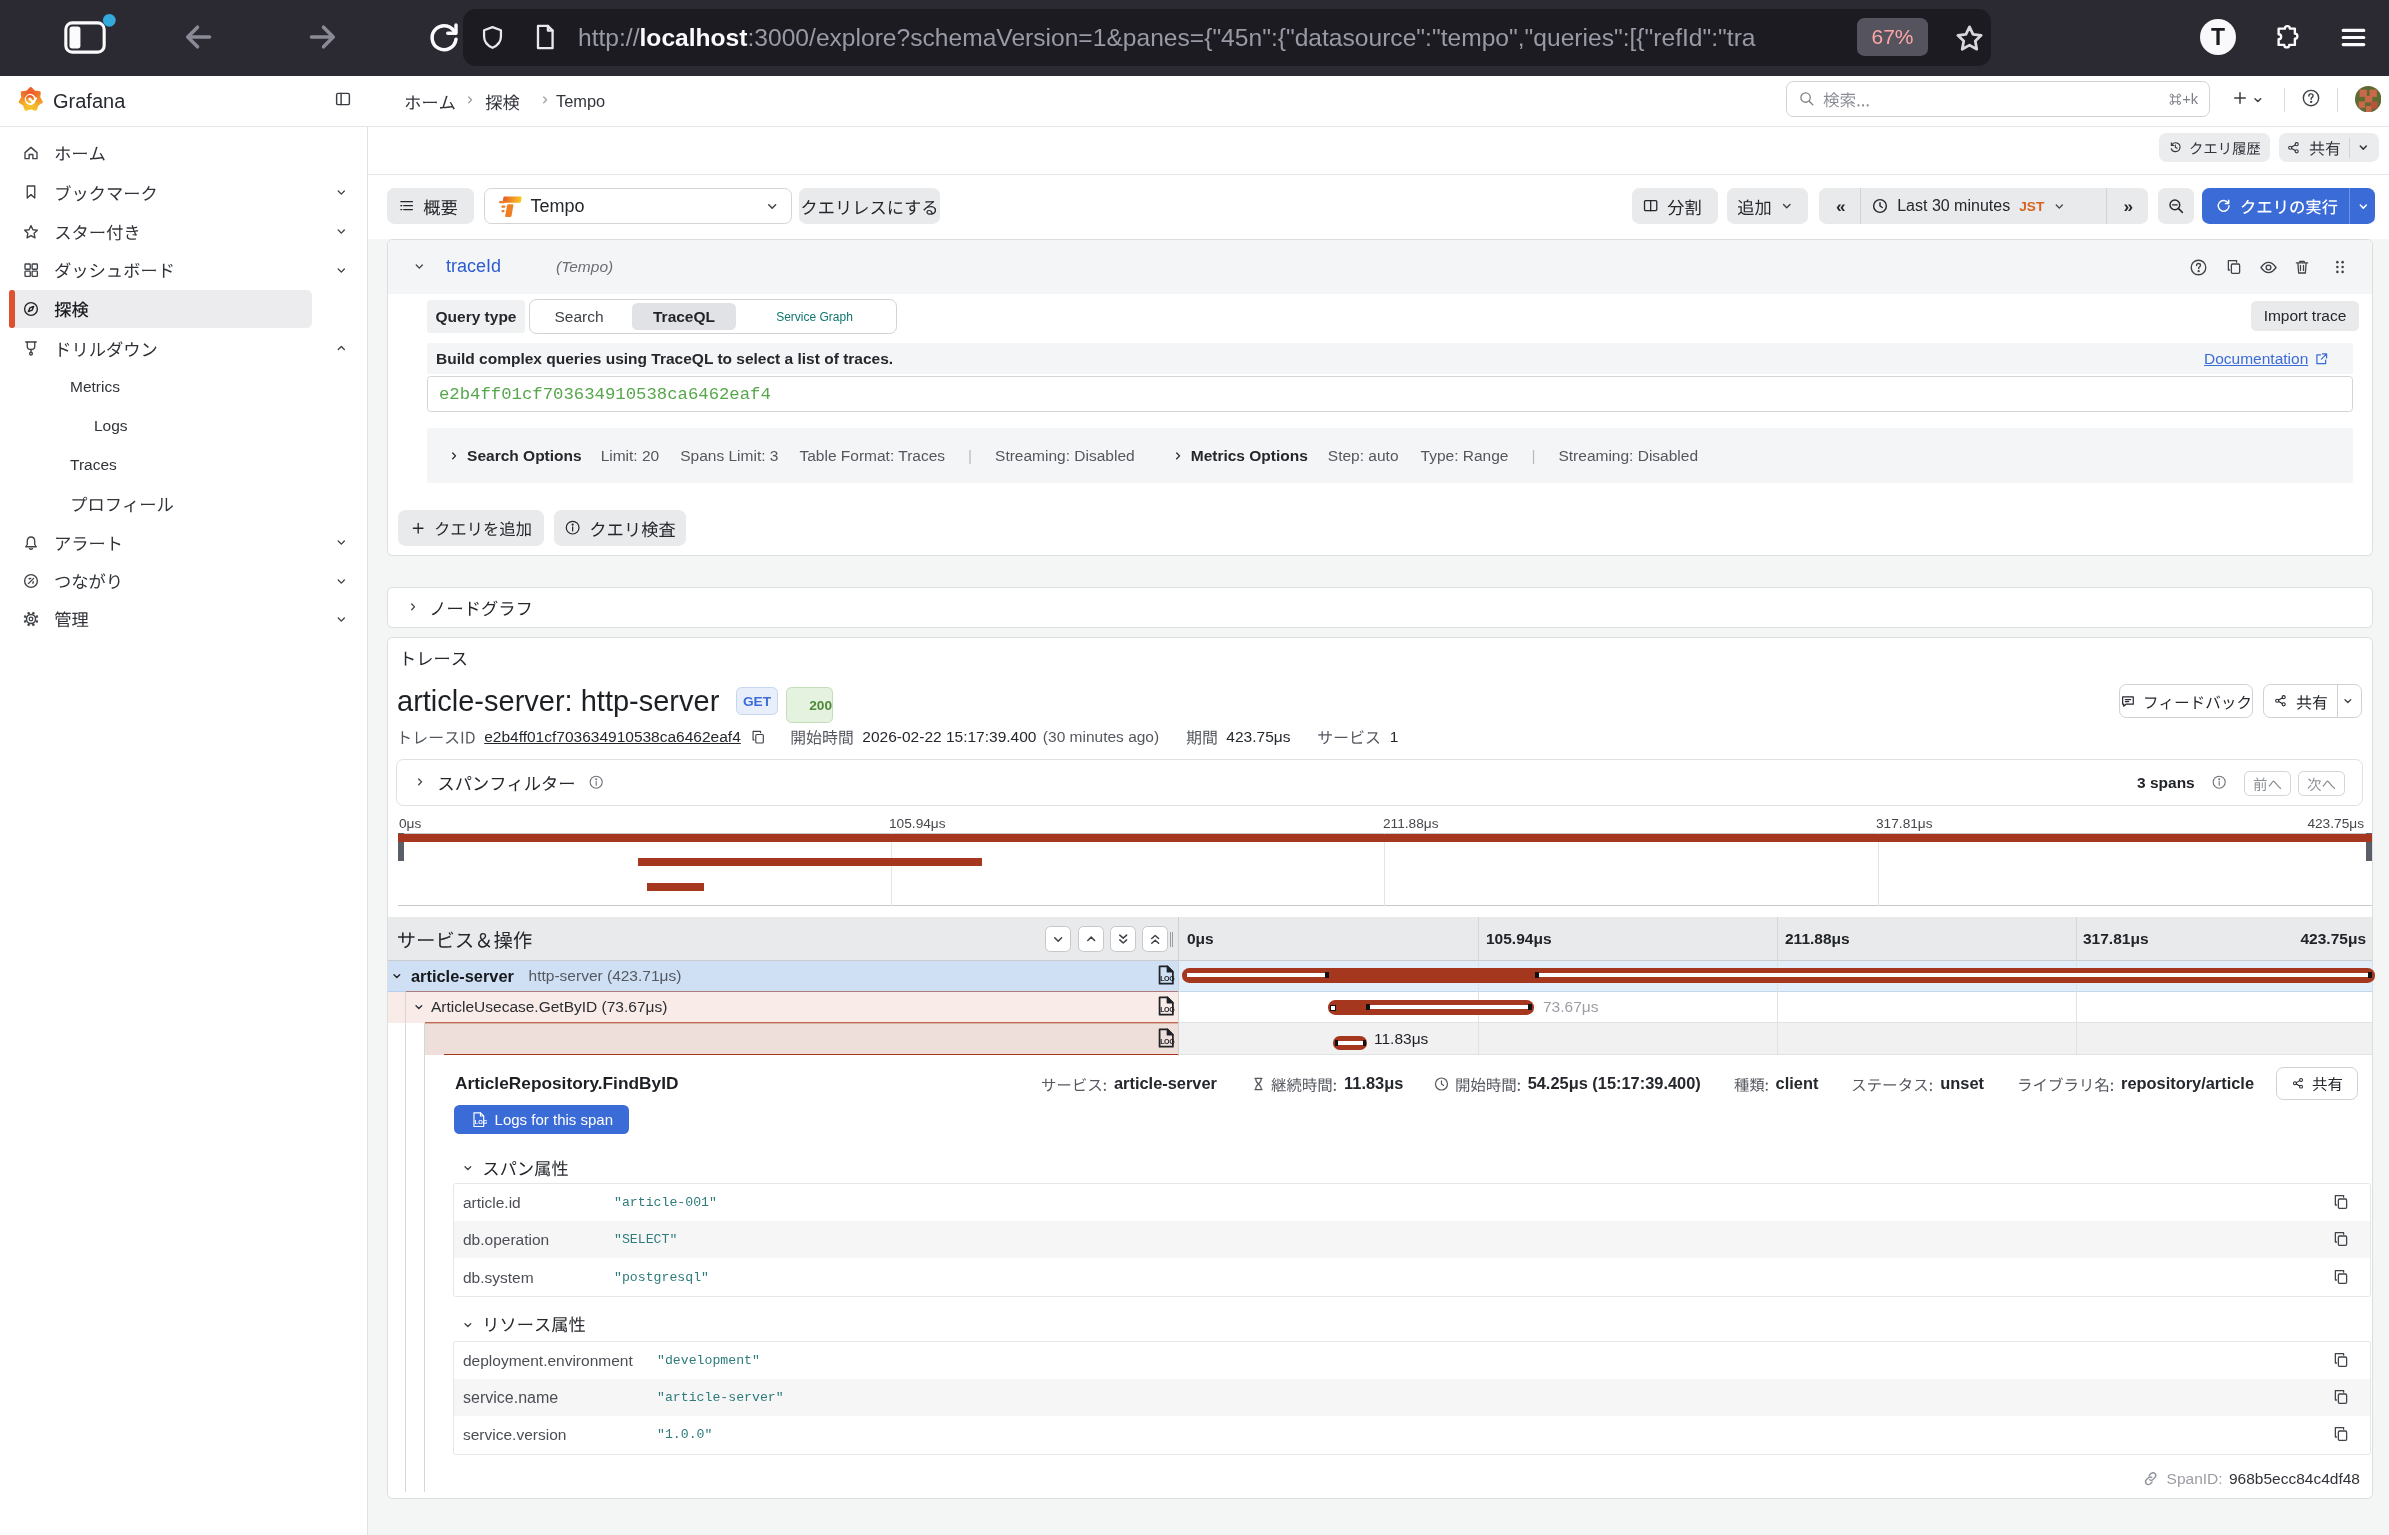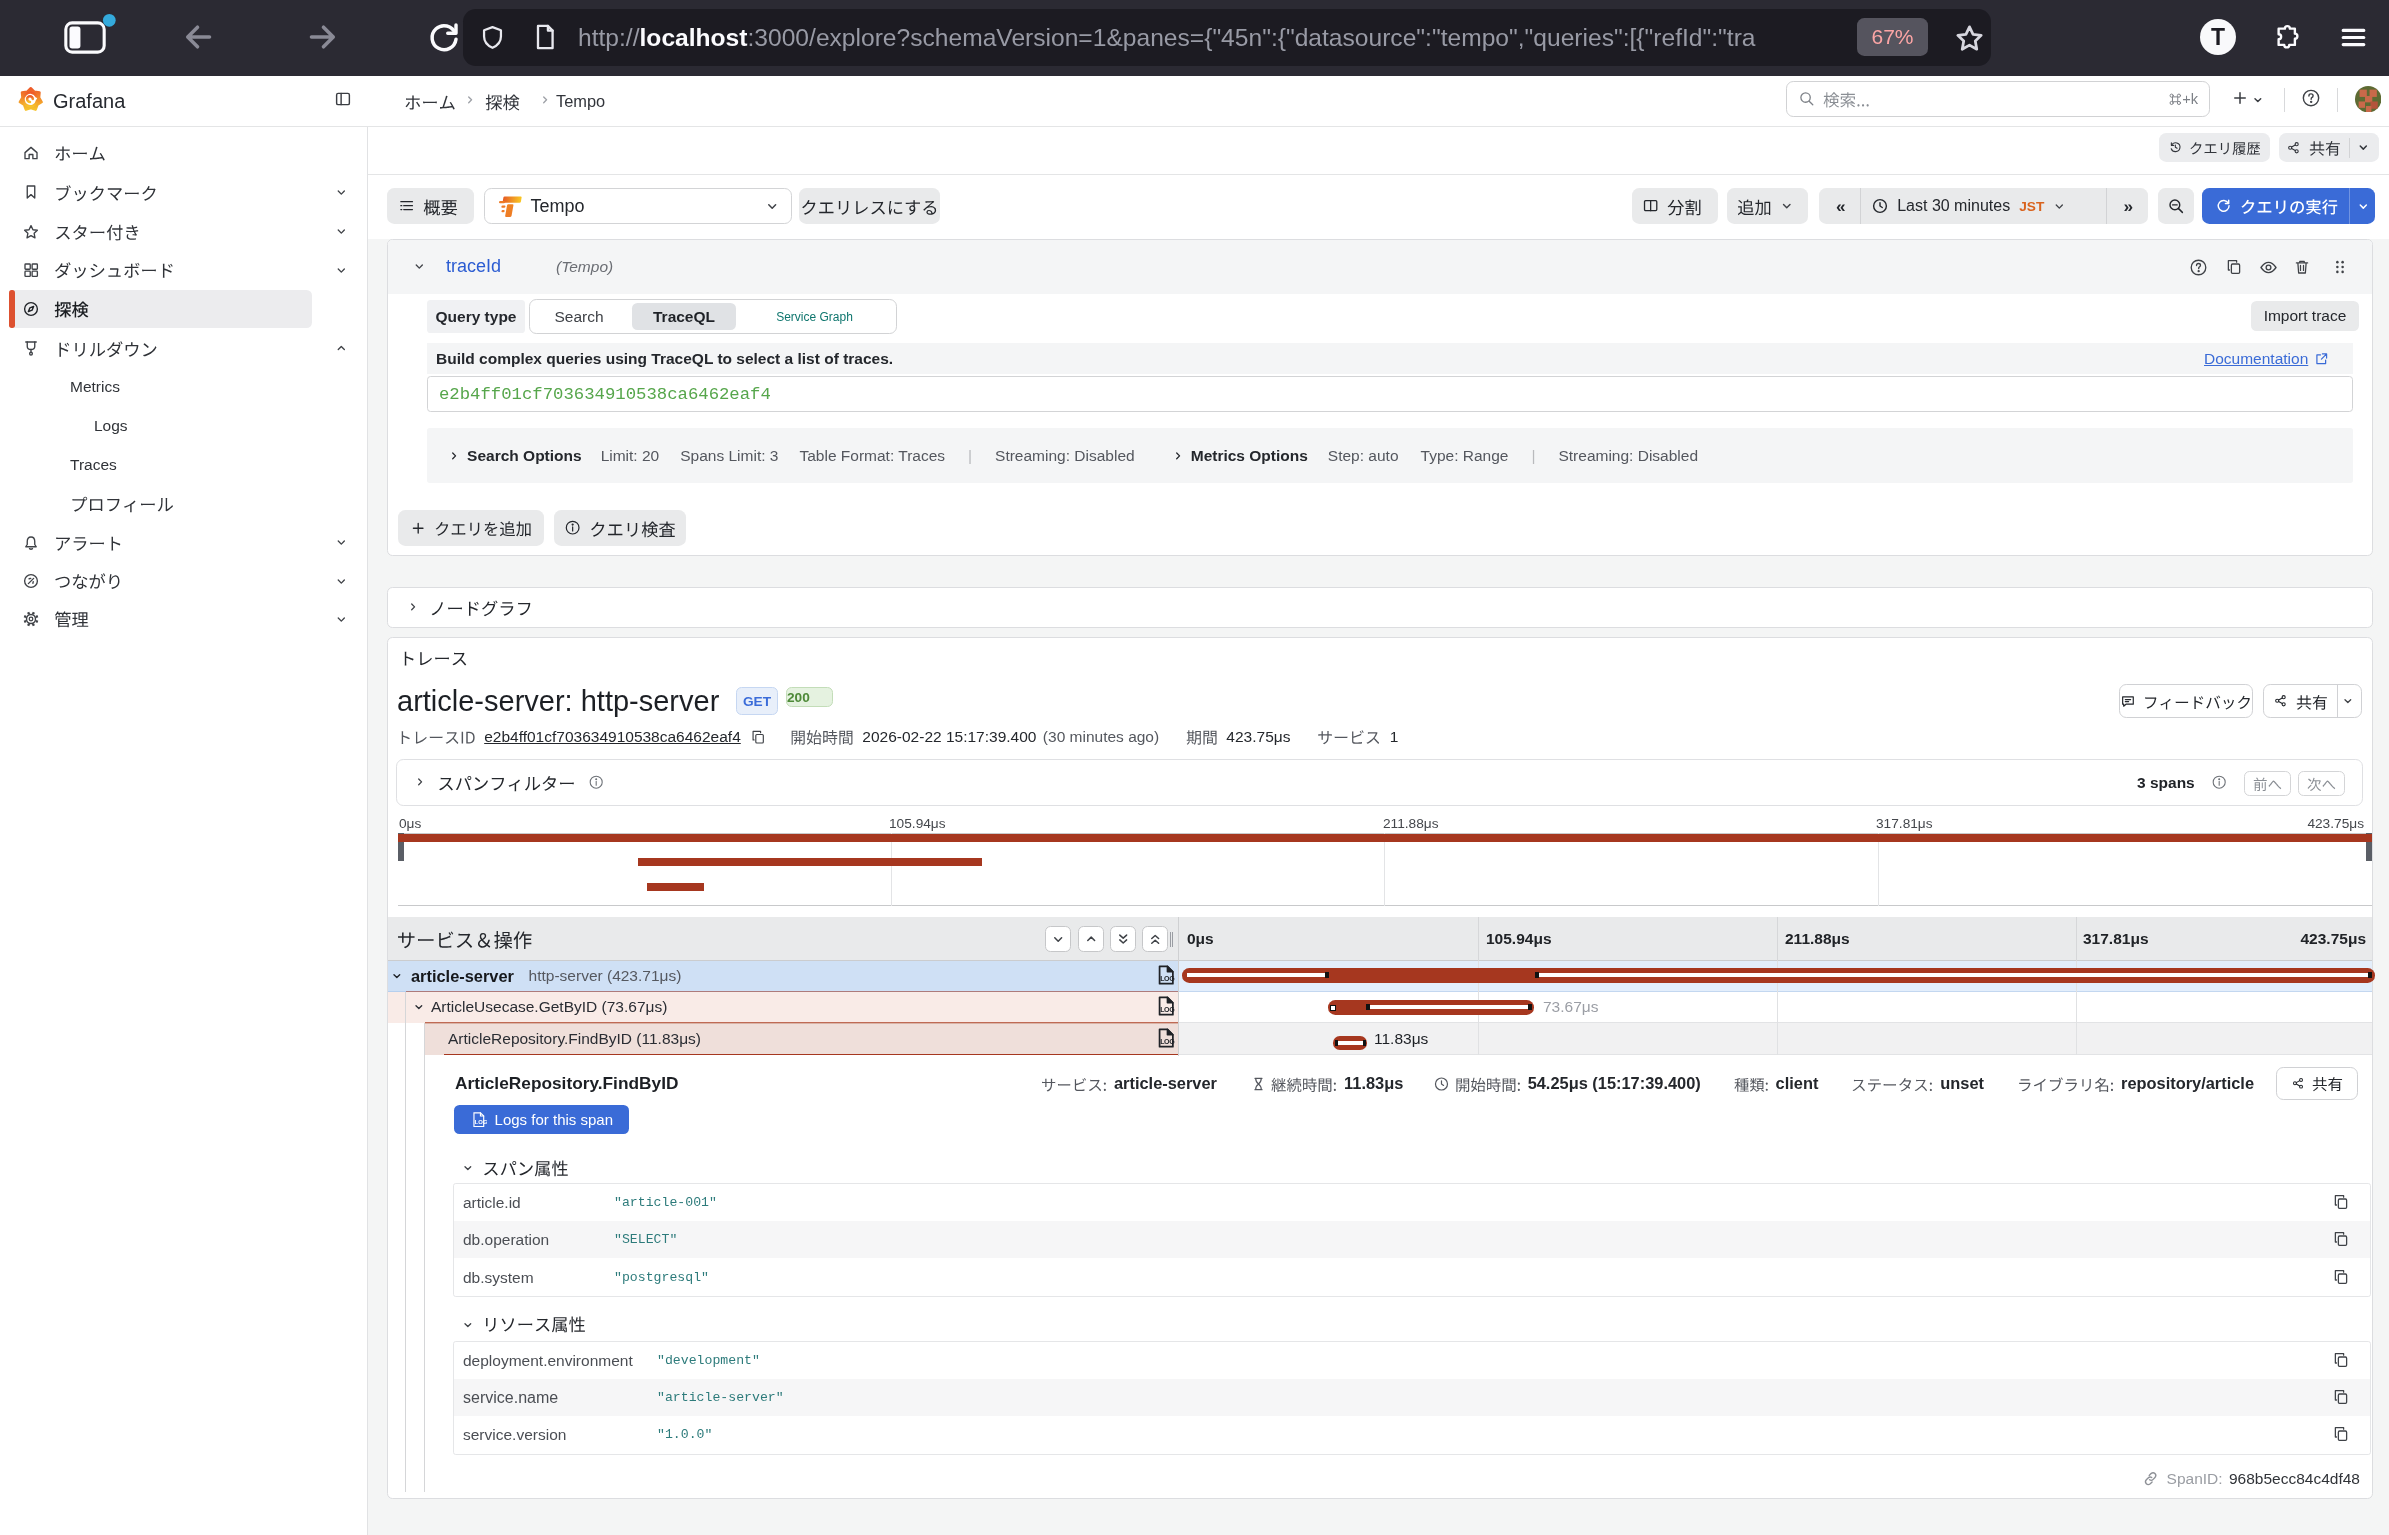--- a/index.html
+++ b/index.html
@@ -601,21 +601,21 @@
       <svg width="69" height="25" viewBox="0 -22.0 76.0 27.5" style="display:block">
         <path d="M6.4 -1.7Q6.4 -1.9 6.4 -2.7Q6.4 -3.5 6.4 -4.7Q6.4 -5.8 6.4 -7Q6.4 -8.2 6.4 -9.4Q6.4 -10.6 6.4 -11.4Q6.4 -12.3 6.4 -12.7Q6.4 -13.1 6.4 -13.7Q6.3 -14.3 6.3 -14.7H8.1Q8.1 -14.3 8 -13.7Q8 -13.2 8 -12.7Q8 -12 8 -11Q8 -9.9 8 -8.7Q8 -7.6 8 -6.4Q8 -5.3 8 -4.3Q8 -3.3 8 -2.6Q8 -1.9 8 -1.7Q8 -1.4 8 -1Q8 -0.6 8.1 -0.2Q8.1 0.3 8.1 0.6H6.3Q6.3 0.1 6.4 -0.5Q6.4 -1.1 6.4 -1.7ZM7.7 -9.7Q8.6 -9.5 9.7 -9.1Q10.9 -8.7 12 -8.2Q13.2 -7.8 14.3 -7.3Q15.3 -6.9 16.1 -6.5L15.4 -4.9Q14.6 -5.3 13.6 -5.8Q12.6 -6.2 11.5 -6.7Q10.4 -7.1 9.4 -7.4Q8.4 -7.8 7.7 -8Z M23.2 -0.6Q23.3 -0.8 23.4 -1Q23.4 -1.3 23.4 -1.5Q23.4 -1.8 23.4 -2.6Q23.4 -3.4 23.4 -4.5Q23.4 -5.5 23.4 -6.7Q23.4 -7.9 23.4 -9.1Q23.4 -10.2 23.4 -11.1Q23.4 -12 23.4 -12.4Q23.4 -12.7 23.4 -13Q23.3 -13.3 23.3 -13.6Q23.3 -14 23.2 -14.1H25.1Q25.1 -13.8 25 -13.3Q25 -12.8 25 -12.4Q25 -12 25 -11.3Q25 -10.6 25 -9.7Q25 -8.7 25 -7.7Q25 -6.7 25 -5.7Q25 -4.7 25 -3.9Q25 -3 25 -2.4Q25 -1.8 25 -1.6Q26.3 -2 27.8 -2.6Q29.3 -3.2 30.7 -4.1Q32.1 -4.9 33.3 -5.9Q34.5 -7 35.4 -8.1L36.2 -6.8Q34.4 -4.5 31.5 -2.8Q28.7 -1 25.1 0Q25 0 24.8 0.1Q24.5 0.2 24.3 0.3Z M39.9 -8.2Q40.2 -8.2 40.6 -8.2Q41.1 -8.2 41.6 -8.1Q42.1 -8.1 42.6 -8.1Q42.9 -8.1 43.5 -8.1Q44.2 -8.1 45 -8.1Q45.9 -8.1 46.8 -8.1Q47.8 -8.1 48.7 -8.1Q49.7 -8.1 50.6 -8.1Q51.4 -8.1 52.1 -8.1Q52.7 -8.1 53 -8.1Q53.7 -8.1 54.2 -8.2Q54.7 -8.2 55 -8.2V-6.4Q54.8 -6.4 54.2 -6.4Q53.6 -6.5 53 -6.5Q52.7 -6.5 52.1 -6.5Q51.4 -6.5 50.6 -6.5Q49.7 -6.5 48.8 -6.5Q47.8 -6.5 46.8 -6.5Q45.9 -6.5 45 -6.5Q44.2 -6.5 43.5 -6.5Q42.9 -6.5 42.6 -6.5Q41.8 -6.5 41.1 -6.4Q40.4 -6.4 39.9 -6.4Z M72.2 -12.7Q72.1 -12.6 72 -12.3Q71.8 -12.1 71.7 -11.9Q71.4 -10.9 70.8 -9.8Q70.2 -8.7 69.5 -7.6Q68.7 -6.5 67.9 -5.6Q66.9 -4.4 65.6 -3.3Q64.4 -2.2 63 -1.2Q61.6 -0.3 60.1 0.4L58.9 -0.9Q60.4 -1.5 61.9 -2.4Q63.3 -3.3 64.5 -4.3Q65.8 -5.4 66.7 -6.5Q67.4 -7.2 68 -8.2Q68.6 -9.1 69.1 -10Q69.6 -11 69.9 -11.8Q69.7 -11.8 69.2 -11.8Q68.6 -11.8 67.8 -11.8Q67 -11.8 66.2 -11.8Q65.3 -11.8 64.5 -11.8Q63.8 -11.8 63.2 -11.8Q62.6 -11.8 62.5 -11.8Q62.1 -11.8 61.7 -11.8Q61.3 -11.7 61 -11.7Q60.7 -11.7 60.6 -11.7V-13.4Q60.7 -13.4 61 -13.4Q61.4 -13.3 61.8 -13.3Q62.2 -13.3 62.5 -13.3Q62.7 -13.3 63.2 -13.3Q63.8 -13.3 64.5 -13.3Q65.3 -13.3 66.2 -13.3Q67 -13.3 67.8 -13.3Q68.5 -13.3 69.1 -13.3Q69.6 -13.3 69.8 -13.3Q70.3 -13.3 70.6 -13.3Q71 -13.4 71.2 -13.4ZM68.2 -6.6Q69 -5.9 69.8 -5.2Q70.6 -4.4 71.4 -3.6Q72.2 -2.7 72.9 -2Q73.6 -1.2 74.1 -0.6L72.8 0.5Q72.1 -0.4 71.1 -1.4Q70.2 -2.5 69.2 -3.6Q68.1 -4.6 67.1 -5.5Z" fill="#24272c"></path>
       </svg>
     </div>
     <div style="position:absolute;left:397px;top:684px;width:638px;height:35px;display:flex;align-items:center;gap:0px;justify-content:flex-start;">
       <span style="font-size:29px;color:#1c1f24;font-weight:500;white-space:nowrap;">article-server: http-server</span>
     </div>
     <div style="position:absolute;left:736px;top:687px;width:42px;height:28px;display:flex;align-items:center;gap:0px;justify-content:center;background:#e8effa;border:0.9px solid #c6d7f2;border-radius:5.5px">
       <span style="font-size:13.7px;color:#3b6cd9;font-weight:700;white-space:nowrap;">GET</span>
     </div>
-    <div style="position:absolute;left:786px;top:687px;width:47px;height:20px;display:flex;align-items:center;gap:0px;justify-content:flex-start;background:#e5f2e0;border:0.9px solid #c3ddb8;border-radius:5.5px">
+    <div style="position:absolute;left:786px;top:687px;width:47px;height:36px;display:flex;align-items:center;gap:0px;justify-content:flex-end;background:#e5f2e0;border:0.9px solid #c3ddb8;border-radius:5.5px">
       <span style="font-size:13.7px;color:#4e8a38;font-weight:700;white-space:nowrap;">200</span>
     </div>
     <div style="position:absolute;left:2119px;top:684px;width:134px;height:34px;display:flex;align-items:center;gap:0px;justify-content:center;border:0.9px solid #d0d1d4;border-radius:7.3px">
       <svg width="16.4" height="16.4" viewBox="0 0 24 24" style="display:block;" fill="none" stroke="#24272c" stroke-width="1.8" stroke-linecap="round" stroke-linejoin="round" xmlns="http://www.w3.org/2000/svg">
         <path d="M4 5.5 H20 V16.5 H9 L5.5 19.5 V16.5 H4 Z"></path>
         <path d="M8 9.5 H16 M8 12.5 H13"></path>
       </svg>
       <span style="width:7.3px"></span>
       <svg width="112" height="23" viewBox="0 -20.3 122.5 25.3" style="display:block">
         <path d="M15.1 -11.6Q15 -11.4 14.9 -11.2Q14.9 -11 14.8 -10.8Q14.7 -10.1 14.4 -9.2Q14.2 -8.4 13.9 -7.5Q13.6 -6.6 13.1 -5.8Q12.7 -5 12.2 -4.3Q11.4 -3.3 10.4 -2.4Q9.4 -1.5 8.2 -0.8Q6.9 -0.1 5.3 0.4L4.1 -0.9Q5.8 -1.4 7.1 -2Q8.3 -2.6 9.3 -3.4Q10.2 -4.2 10.9 -5.1Q11.6 -5.9 12 -6.9Q12.5 -8 12.8 -9Q13.1 -10 13.2 -10.8Q13 -10.8 12.3 -10.8Q11.6 -10.8 10.7 -10.8Q9.8 -10.8 8.8 -10.8Q7.7 -10.8 6.8 -10.8Q5.9 -10.8 5.2 -10.8Q4.5 -10.8 4.3 -10.8Q3.8 -10.8 3.3 -10.8Q2.9 -10.8 2.5 -10.8V-12.3Q2.8 -12.3 3.1 -12.3Q3.4 -12.3 3.7 -12.2Q4 -12.2 4.3 -12.2Q4.5 -12.2 5 -12.2Q5.6 -12.2 6.3 -12.2Q7.1 -12.2 7.9 -12.2Q8.8 -12.2 9.6 -12.2Q10.4 -12.2 11.2 -12.2Q11.9 -12.2 12.4 -12.2Q12.9 -12.2 13.1 -12.2Q13.3 -12.2 13.5 -12.2Q13.8 -12.3 14 -12.3Z M19.6 -4.5Q20.8 -4.8 22 -5.2Q23.2 -5.7 24.2 -6.2Q25.2 -6.7 25.9 -7.2Q26.8 -7.7 27.6 -8.3Q28.3 -8.9 29 -9.5Q29.7 -10.2 30.1 -10.7L31.2 -9.7Q30.7 -9.1 30 -8.5Q29.2 -7.8 28.3 -7.2Q27.5 -6.5 26.5 -6Q26 -5.6 25.3 -5.3Q24.6 -4.9 23.7 -4.5Q22.9 -4.2 22.1 -3.8Q21.2 -3.5 20.3 -3.2ZM25.8 -6.4 27.2 -6.7V-0.2Q27.2 0.1 27.2 0.4Q27.3 0.7 27.3 1Q27.3 1.2 27.3 1.4H25.7Q25.7 1.2 25.7 1Q25.8 0.7 25.8 0.4Q25.8 0.1 25.8 -0.2Z M36.8 -7.6Q37 -7.6 37.4 -7.5Q37.8 -7.5 38.3 -7.5Q38.7 -7.5 39.2 -7.5Q39.5 -7.5 40.1 -7.5Q40.7 -7.5 41.5 -7.5Q42.2 -7.5 43.1 -7.5Q44 -7.5 44.9 -7.5Q45.8 -7.5 46.6 -7.5Q47.4 -7.5 47.9 -7.5Q48.5 -7.5 48.8 -7.5Q49.5 -7.5 49.9 -7.5Q50.4 -7.6 50.7 -7.6V-5.9Q50.4 -5.9 49.9 -5.9Q49.4 -5.9 48.8 -5.9Q48.5 -5.9 48 -5.9Q47.4 -5.9 46.6 -5.9Q45.8 -5.9 44.9 -5.9Q44 -5.9 43.1 -5.9Q42.2 -5.9 41.5 -5.9Q40.7 -5.9 40.1 -5.9Q39.5 -5.9 39.2 -5.9Q38.5 -5.9 37.8 -5.9Q37.2 -5.9 36.8 -5.9Z M64 -12.6Q64.2 -12.3 64.5 -11.8Q64.8 -11.4 65.1 -10.9Q65.4 -10.4 65.6 -10L64.6 -9.5Q64.4 -10 64.1 -10.4Q63.9 -10.9 63.6 -11.3Q63.3 -11.8 63 -12.2ZM66.1 -13.5Q66.3 -13.2 66.6 -12.7Q66.9 -12.3 67.2 -11.8Q67.5 -11.3 67.7 -10.9L66.8 -10.4Q66.5 -10.9 66.3 -11.3Q66 -11.8 65.7 -12.2Q65.4 -12.6 65.1 -13ZM57.8 -1.3Q57.8 -1.6 57.8 -2.3Q57.8 -3 57.8 -4.1Q57.8 -5.1 57.8 -6.2Q57.8 -7.4 57.8 -8.4Q57.8 -9.5 57.8 -10.3Q57.8 -11.1 57.8 -11.5Q57.8 -11.9 57.8 -12.4Q57.8 -12.9 57.7 -13.3H59.4Q59.4 -12.9 59.3 -12.4Q59.3 -11.9 59.3 -11.5Q59.3 -10.8 59.3 -9.9Q59.3 -8.9 59.3 -7.8Q59.3 -6.8 59.3 -5.7Q59.3 -4.6 59.3 -3.7Q59.3 -2.8 59.3 -2.2Q59.3 -1.5 59.3 -1.3Q59.3 -1 59.3 -0.7Q59.3 -0.3 59.4 0.1Q59.4 0.5 59.4 0.8H57.7Q57.8 0.3 57.8 -0.2Q57.8 -0.8 57.8 -1.3ZM59 -8.7Q59.9 -8.5 60.9 -8.1Q61.9 -7.8 63 -7.3Q64.1 -6.9 65.1 -6.5Q66.1 -6.1 66.8 -5.8L66.2 -4.3Q65.4 -4.7 64.5 -5.1Q63.5 -5.5 62.5 -5.9Q61.6 -6.3 60.6 -6.6Q59.7 -7 59 -7.2Z M83.4 -13.6Q83.6 -13.3 83.9 -12.9Q84.1 -12.5 84.4 -12Q84.6 -11.6 84.8 -11.2L83.9 -10.8Q83.6 -11.4 83.2 -12Q82.8 -12.7 82.5 -13.2ZM85.3 -14.3Q85.6 -14 85.8 -13.6Q86.1 -13.1 86.4 -12.7Q86.6 -12.3 86.8 -12L85.8 -11.5Q85.6 -12.1 85.2 -12.8Q84.8 -13.5 84.4 -13.9ZM73.8 -5.3Q74.1 -5.9 74.4 -6.8Q74.6 -7.6 74.9 -8.4Q75.1 -9.3 75.3 -10.1Q75.5 -11 75.5 -11.8L77.1 -11.4Q77 -11.2 77 -11Q76.9 -10.8 76.9 -10.6Q76.8 -10.3 76.8 -10.2Q76.7 -9.8 76.5 -9.1Q76.4 -8.4 76.2 -7.7Q76 -6.9 75.7 -6.1Q75.5 -5.4 75.2 -4.7Q74.9 -3.9 74.5 -3Q74 -2.2 73.6 -1.4Q73.1 -0.6 72.6 0.1L71.1 -0.5Q71.9 -1.6 72.7 -2.9Q73.4 -4.2 73.8 -5.3ZM82.4 -5.9Q82.2 -6.6 81.8 -7.4Q81.5 -8.1 81.2 -8.9Q80.8 -9.6 80.5 -10.3Q80.2 -11 79.9 -11.5L81.3 -11.9Q81.6 -11.5 81.9 -10.8Q82.2 -10.1 82.6 -9.4Q82.9 -8.6 83.3 -7.9Q83.6 -7.1 83.9 -6.4Q84.1 -5.8 84.4 -5Q84.7 -4.2 85 -3.4Q85.3 -2.5 85.5 -1.8Q85.8 -1 86 -0.4L84.4 0.1Q84.2 -0.8 83.9 -1.8Q83.5 -2.9 83.2 -3.9Q82.8 -5 82.4 -5.9Z M96 -10.1Q96.1 -9.8 96.3 -9.3Q96.5 -8.8 96.7 -8.2Q96.9 -7.6 97.1 -7.1Q97.3 -6.6 97.3 -6.3L96 -5.8Q96 -6.1 95.8 -6.7Q95.6 -7.2 95.4 -7.7Q95.2 -8.3 95 -8.8Q94.8 -9.3 94.7 -9.6ZM102.3 -9.1Q102.2 -8.8 102.1 -8.6Q102.1 -8.4 102 -8.2Q101.7 -6.8 101.1 -5.4Q100.5 -4 99.5 -2.8Q98.3 -1.3 96.8 -0.3Q95.3 0.7 93.8 1.3L92.7 0.1Q93.7 -0.2 94.7 -0.7Q95.8 -1.2 96.7 -2Q97.7 -2.7 98.4 -3.6Q99 -4.3 99.5 -5.3Q100 -6.3 100.3 -7.4Q100.7 -8.5 100.8 -9.6ZM91.9 -9.2Q92 -8.9 92.2 -8.4Q92.5 -7.9 92.7 -7.3Q92.9 -6.7 93.1 -6.1Q93.4 -5.6 93.5 -5.2L92.2 -4.8Q92.1 -5.1 91.9 -5.7Q91.6 -6.2 91.4 -6.8Q91.2 -7.5 90.9 -8Q90.7 -8.5 90.6 -8.7Z M120.3 -10.9Q120.1 -10.8 120 -10.5Q119.9 -10.2 119.8 -10Q119.6 -9.1 119.2 -8.1Q118.8 -7.1 118.1 -6Q117.5 -4.9 116.7 -4Q115.6 -2.5 113.9 -1.3Q112.2 -0.1 109.8 0.8L108.5 -0.4Q110.1 -0.8 111.4 -1.5Q112.7 -2.2 113.7 -3Q114.7 -3.8 115.5 -4.8Q116.2 -5.6 116.8 -6.5Q117.3 -7.5 117.7 -8.5Q118.1 -9.4 118.3 -10.2H111.8L112.4 -11.5Q112.6 -11.5 113.2 -11.5Q113.7 -11.5 114.5 -11.5Q115.2 -11.5 116 -11.5Q116.7 -11.5 117.2 -11.5Q117.8 -11.5 117.9 -11.5Q118.3 -11.5 118.6 -11.5Q118.9 -11.6 119.1 -11.6ZM114.4 -13.6Q114.2 -13.2 114 -12.9Q113.8 -12.5 113.6 -12.2Q113.1 -11.3 112.3 -10.1Q111.5 -9 110.4 -7.9Q109.4 -6.9 107.9 -5.9L106.7 -6.8Q107.9 -7.5 108.8 -8.3Q109.7 -9.1 110.3 -9.9Q111 -10.7 111.5 -11.4Q111.9 -12.1 112.2 -12.7Q112.4 -13 112.5 -13.4Q112.7 -13.8 112.8 -14.1Z" fill="#24272c"></path>
@@ -815,23 +815,20 @@
       <svg width="22" height="22" viewBox="0 0 24 24" style="display:block;" fill="none" stroke="#1f2227" stroke-width="1.6" stroke-linecap="round" stroke-linejoin="round" xmlns="http://www.w3.org/2000/svg">
         <path d="M5 2.5 H13.5 L19.5 8.5 V21.5 H5 Z" stroke-width="1.9"></path>
         <path d="M13.5 2.5 V8.5 H19.5 Z" fill="#1f2227"></path>
         <text x="5.7" y="18.6" font-family="Liberation Sans,sans-serif" font-size="7.7" font-weight="bold" letter-spacing="-0.45" fill="#1f2227" stroke="none">LOG</text>
       </svg>
     </div>
     <div style="position:absolute;left:388px;top:1023px;width:37px;height:32px;background:#fff"></div>
     <div style="position:absolute;left:425px;top:1023px;width:753px;height:32px;background:#efdfda;border-top:0.9px solid #d9b3a6"></div>
     <div style="position:absolute;left:444px;top:1054px;width:734px;height:0.9px;background:#a6371f"></div>
     <div style="position:absolute;left:1178px;top:1023px;width:1194px;height:32px;background:#f1f1f2;border-bottom:0.9px solid #e2e3e5"></div>
-    <div style="position:absolute;left:448px;top:1023px;width:638px;height:31px;display:flex;align-items:center;gap:0px;justify-content:flex-start;">
-      <span style="font-size:15.5px;color:#2a2d33;font-weight:400;white-space:nowrap;">ArticleRepository.FindByID (11.83μs)</span>
-    </div>
     <div style="position:absolute;left:1155px;top:1027px;width:22px;height:24px;">
       <svg width="22" height="22" viewBox="0 0 24 24" style="display:block;" fill="none" stroke="#1f2227" stroke-width="1.6" stroke-linecap="round" stroke-linejoin="round" xmlns="http://www.w3.org/2000/svg">
         <path d="M5 2.5 H13.5 L19.5 8.5 V21.5 H5 Z" stroke-width="1.9"></path>
         <path d="M13.5 2.5 V8.5 H19.5 Z" fill="#1f2227"></path>
         <text x="5.7" y="18.6" font-family="Liberation Sans,sans-serif" font-size="7.7" font-weight="bold" letter-spacing="-0.45" fill="#1f2227" stroke="none">LOG</text>
       </svg>
     </div>
     <div style="position:absolute;left:405px;top:992px;width:0.9px;height:63px;background:#d5d6d8"></div>
     <div style="position:absolute;left:424px;top:1023px;width:0.9px;height:32px;background:#d5d6d8"></div>
     <div style="position:absolute;left:1478px;top:961px;width:0.9px;height:94px;background:#e0e1e3"></div>

